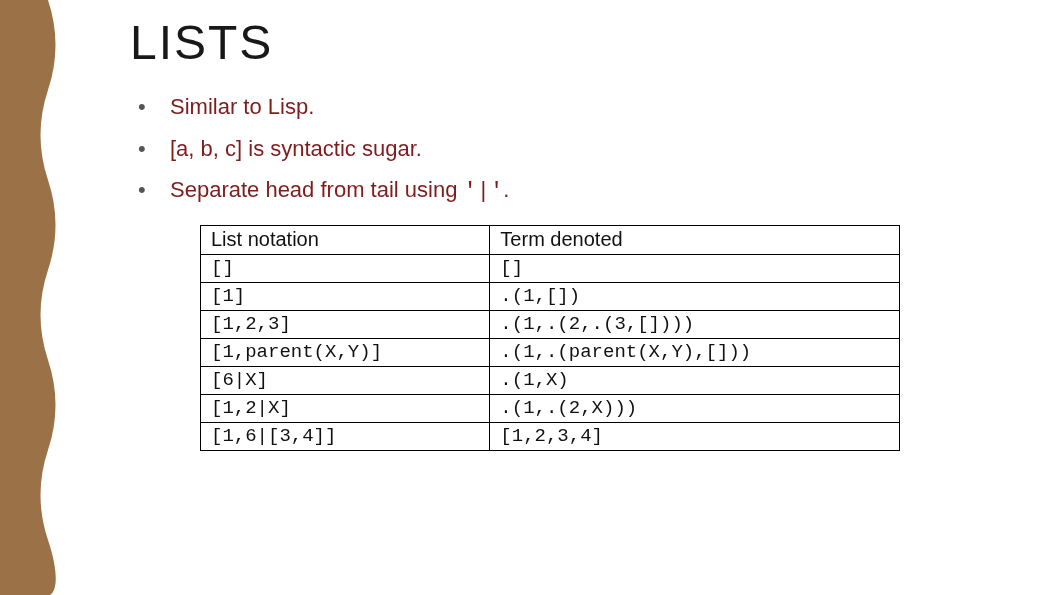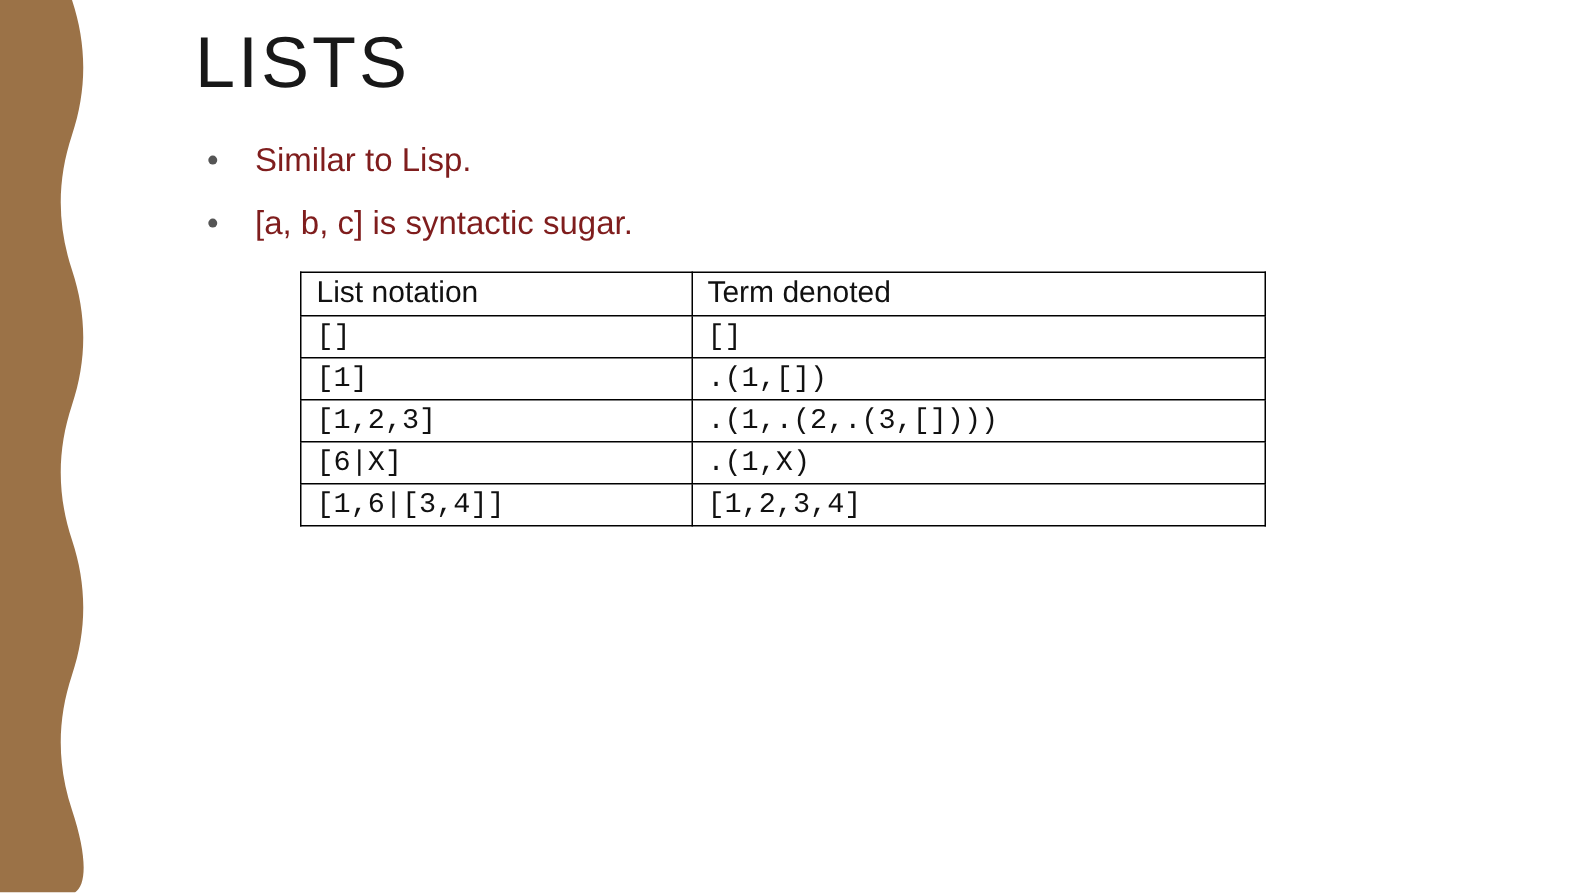--- a/index.html
+++ b/index.html
@@ -49,21 +49,21 @@
     top: 0;
     color: #555;
     font-size: 22px;
   }
   .mono {
     font-family: "Courier New", Courier, monospace;
   }
   .table-wrap {
     margin-left: 70px;
     margin-top: 18px;
-    width: 644px;
+    width: 700px;
   }
   table {
     border-collapse: collapse;
     width: 100%;
     font-family: Verdana, Geneva, sans-serif;
     font-size: 19px;
     color: #111;
   }
   td {
     border: 1px solid #000;
@@ -96,20 +96,23 @@
 
   <h1 class="title">LISTS</h1>
 
   <ul class="bullets">
     <li>
       <span>Similar to Lisp.</span>
     </li>
     <li>
       <span>[a, b, c] is syntactic sugar.</span>
     </li>
+    <li>
+      <span>Separate head from tail using </span><span class="mono">'|'</span><span>.</span>
+    </li>
   </ul>
 
   <div class="table-wrap">
     <table>
       <tbody>
           <tr class="hdr">
         <td>List notation</td>
         <td>Term denoted</td>
       </tr>
       <tr>
@@ -118,22 +121,30 @@
       </tr>
       <tr>
         <td class="code">[1]</td>
         <td class="code">.(1,[])</td>
       </tr>
       <tr>
         <td class="code">[1,2,3]</td>
         <td class="code">.(1,.(2,.(3,[])))</td>
       </tr>
       <tr>
+        <td class="code">[1,parent(X,Y)]</td>
+        <td class="code">.(1,.(parent(X,Y),[]))</td>
+      </tr>
+      <tr>
         <td class="code">[6|X]</td>
         <td class="code">.(1,X)</td>
+      </tr>
+      <tr>
+        <td class="code">[1,2|X]</td>
+        <td class="code">.(1,.(2,X)))</td>
       </tr>
       <tr>
         <td class="code">[1,6|[3,4]]</td>
         <td class="code">[1,2,3,4]</td>
       </tr>
     </tbody>
       </table>
   </div>
 
 </div>

